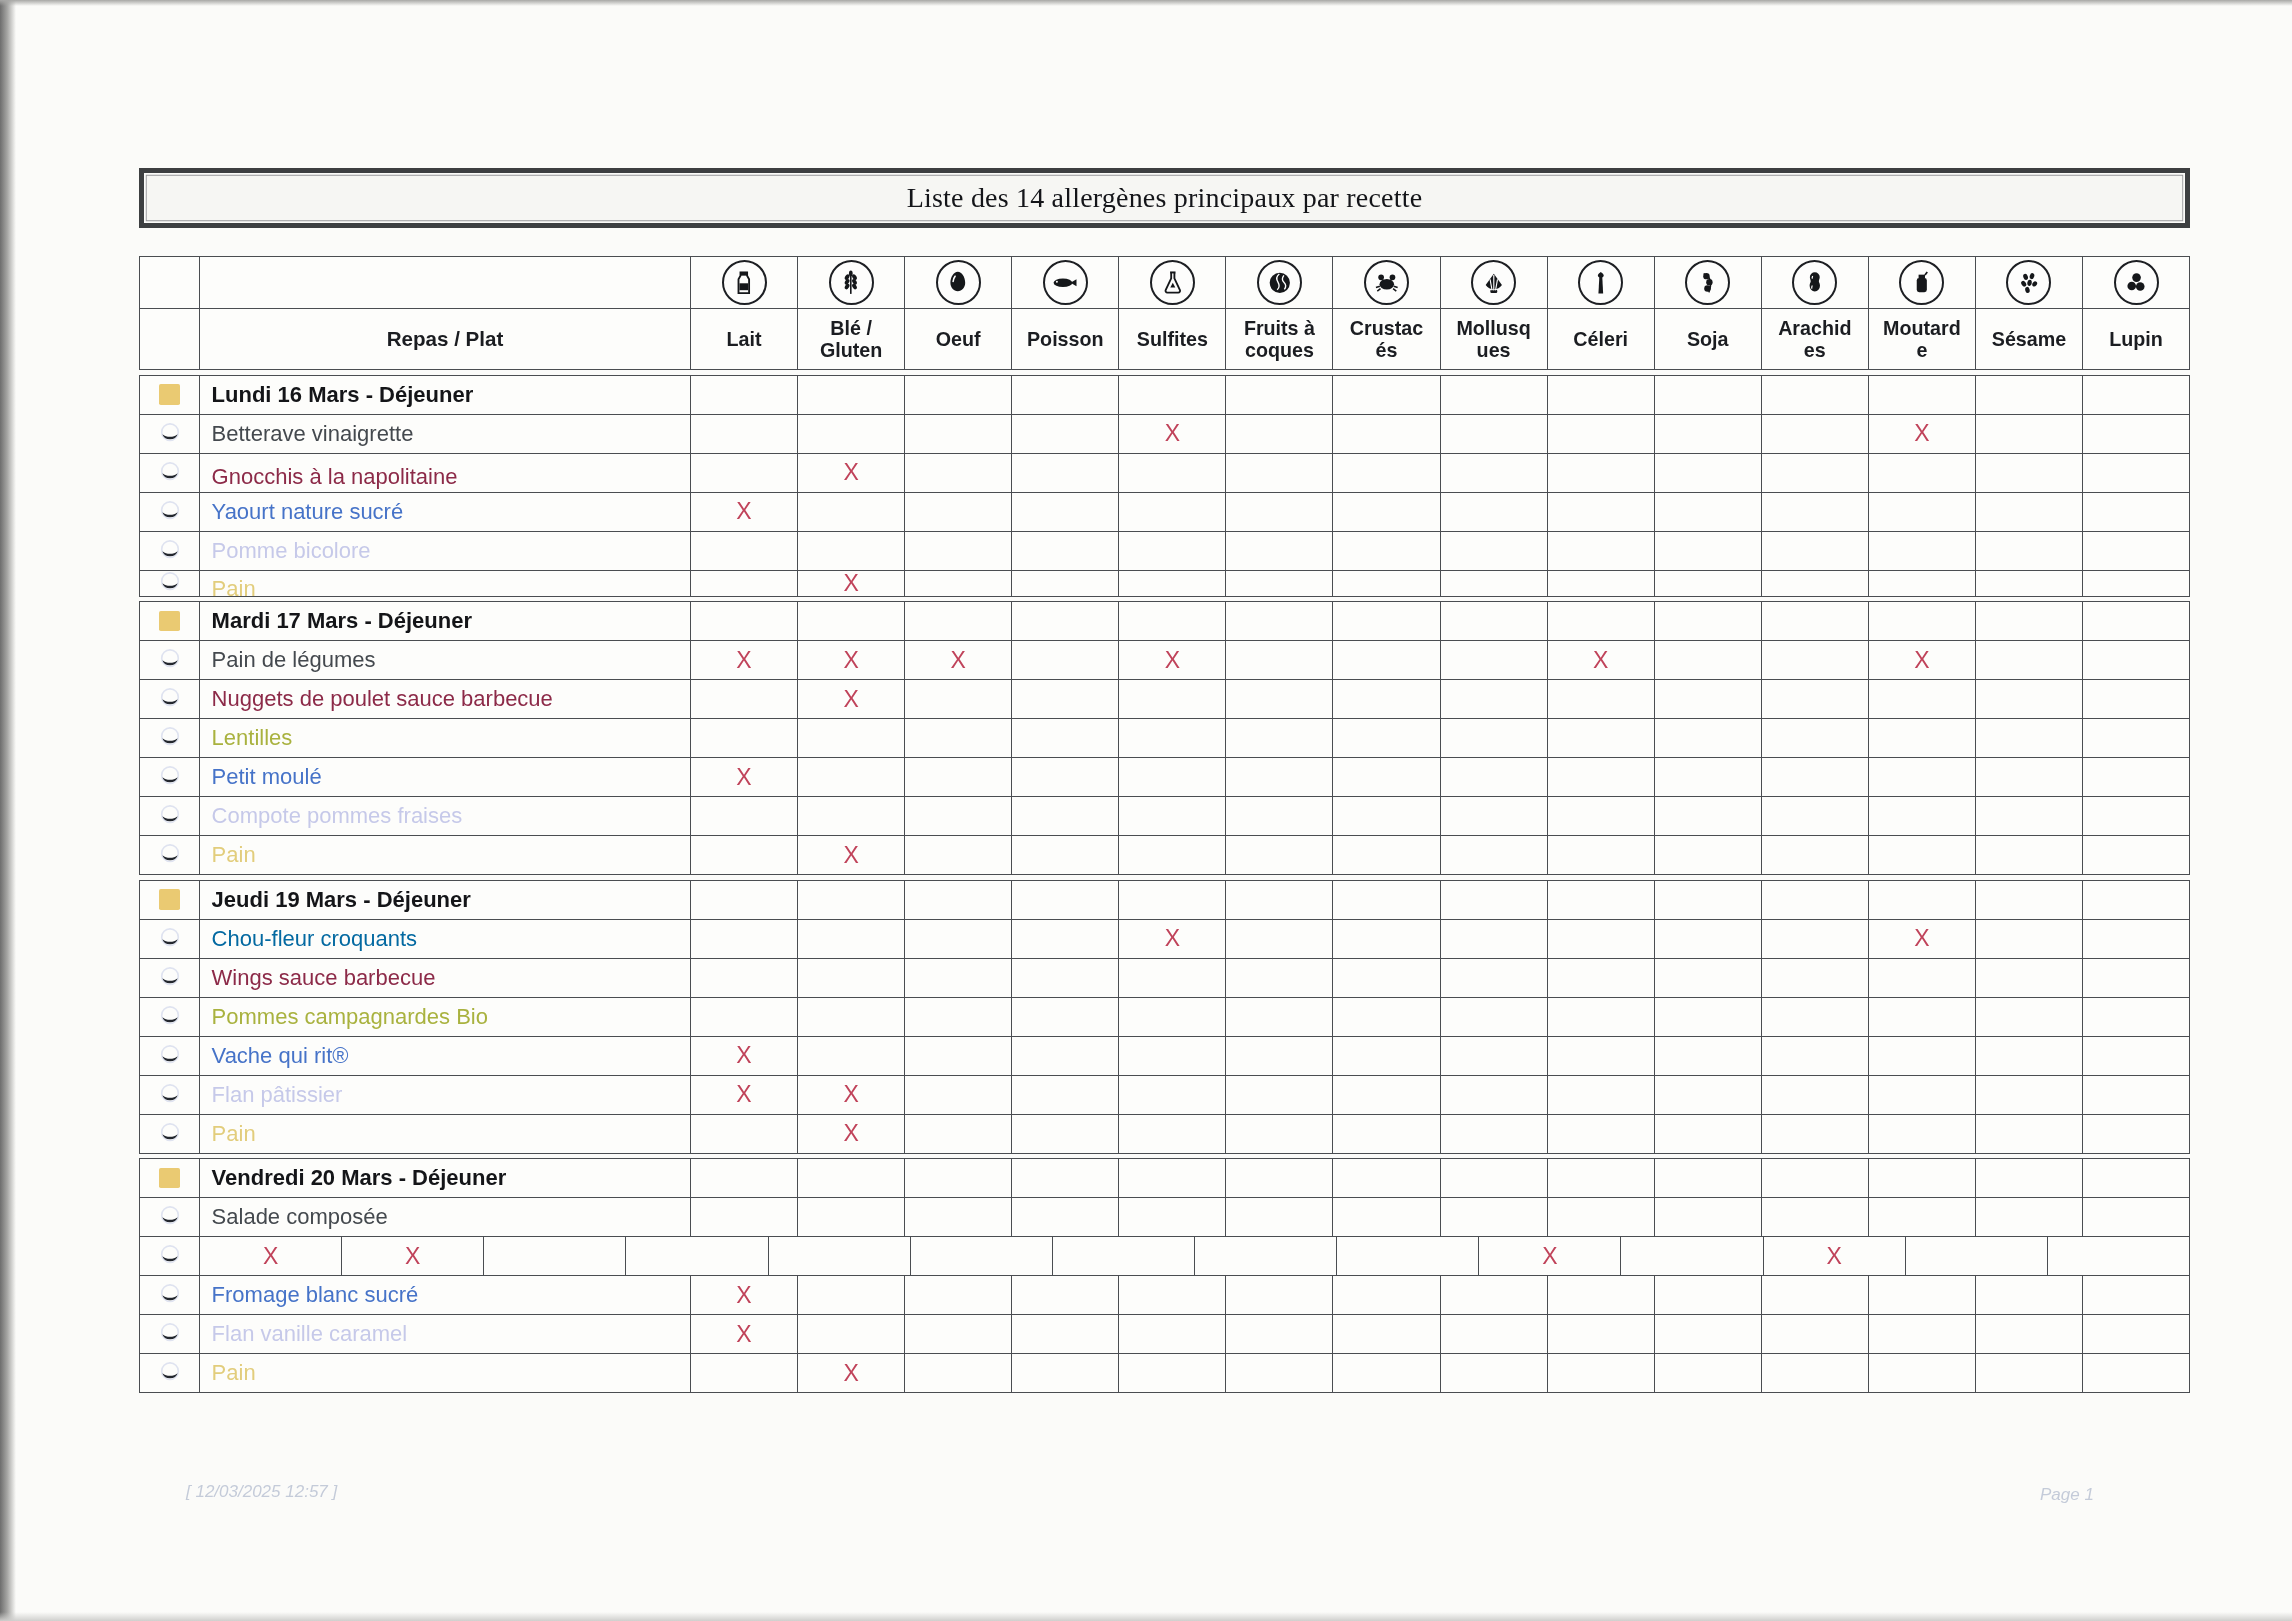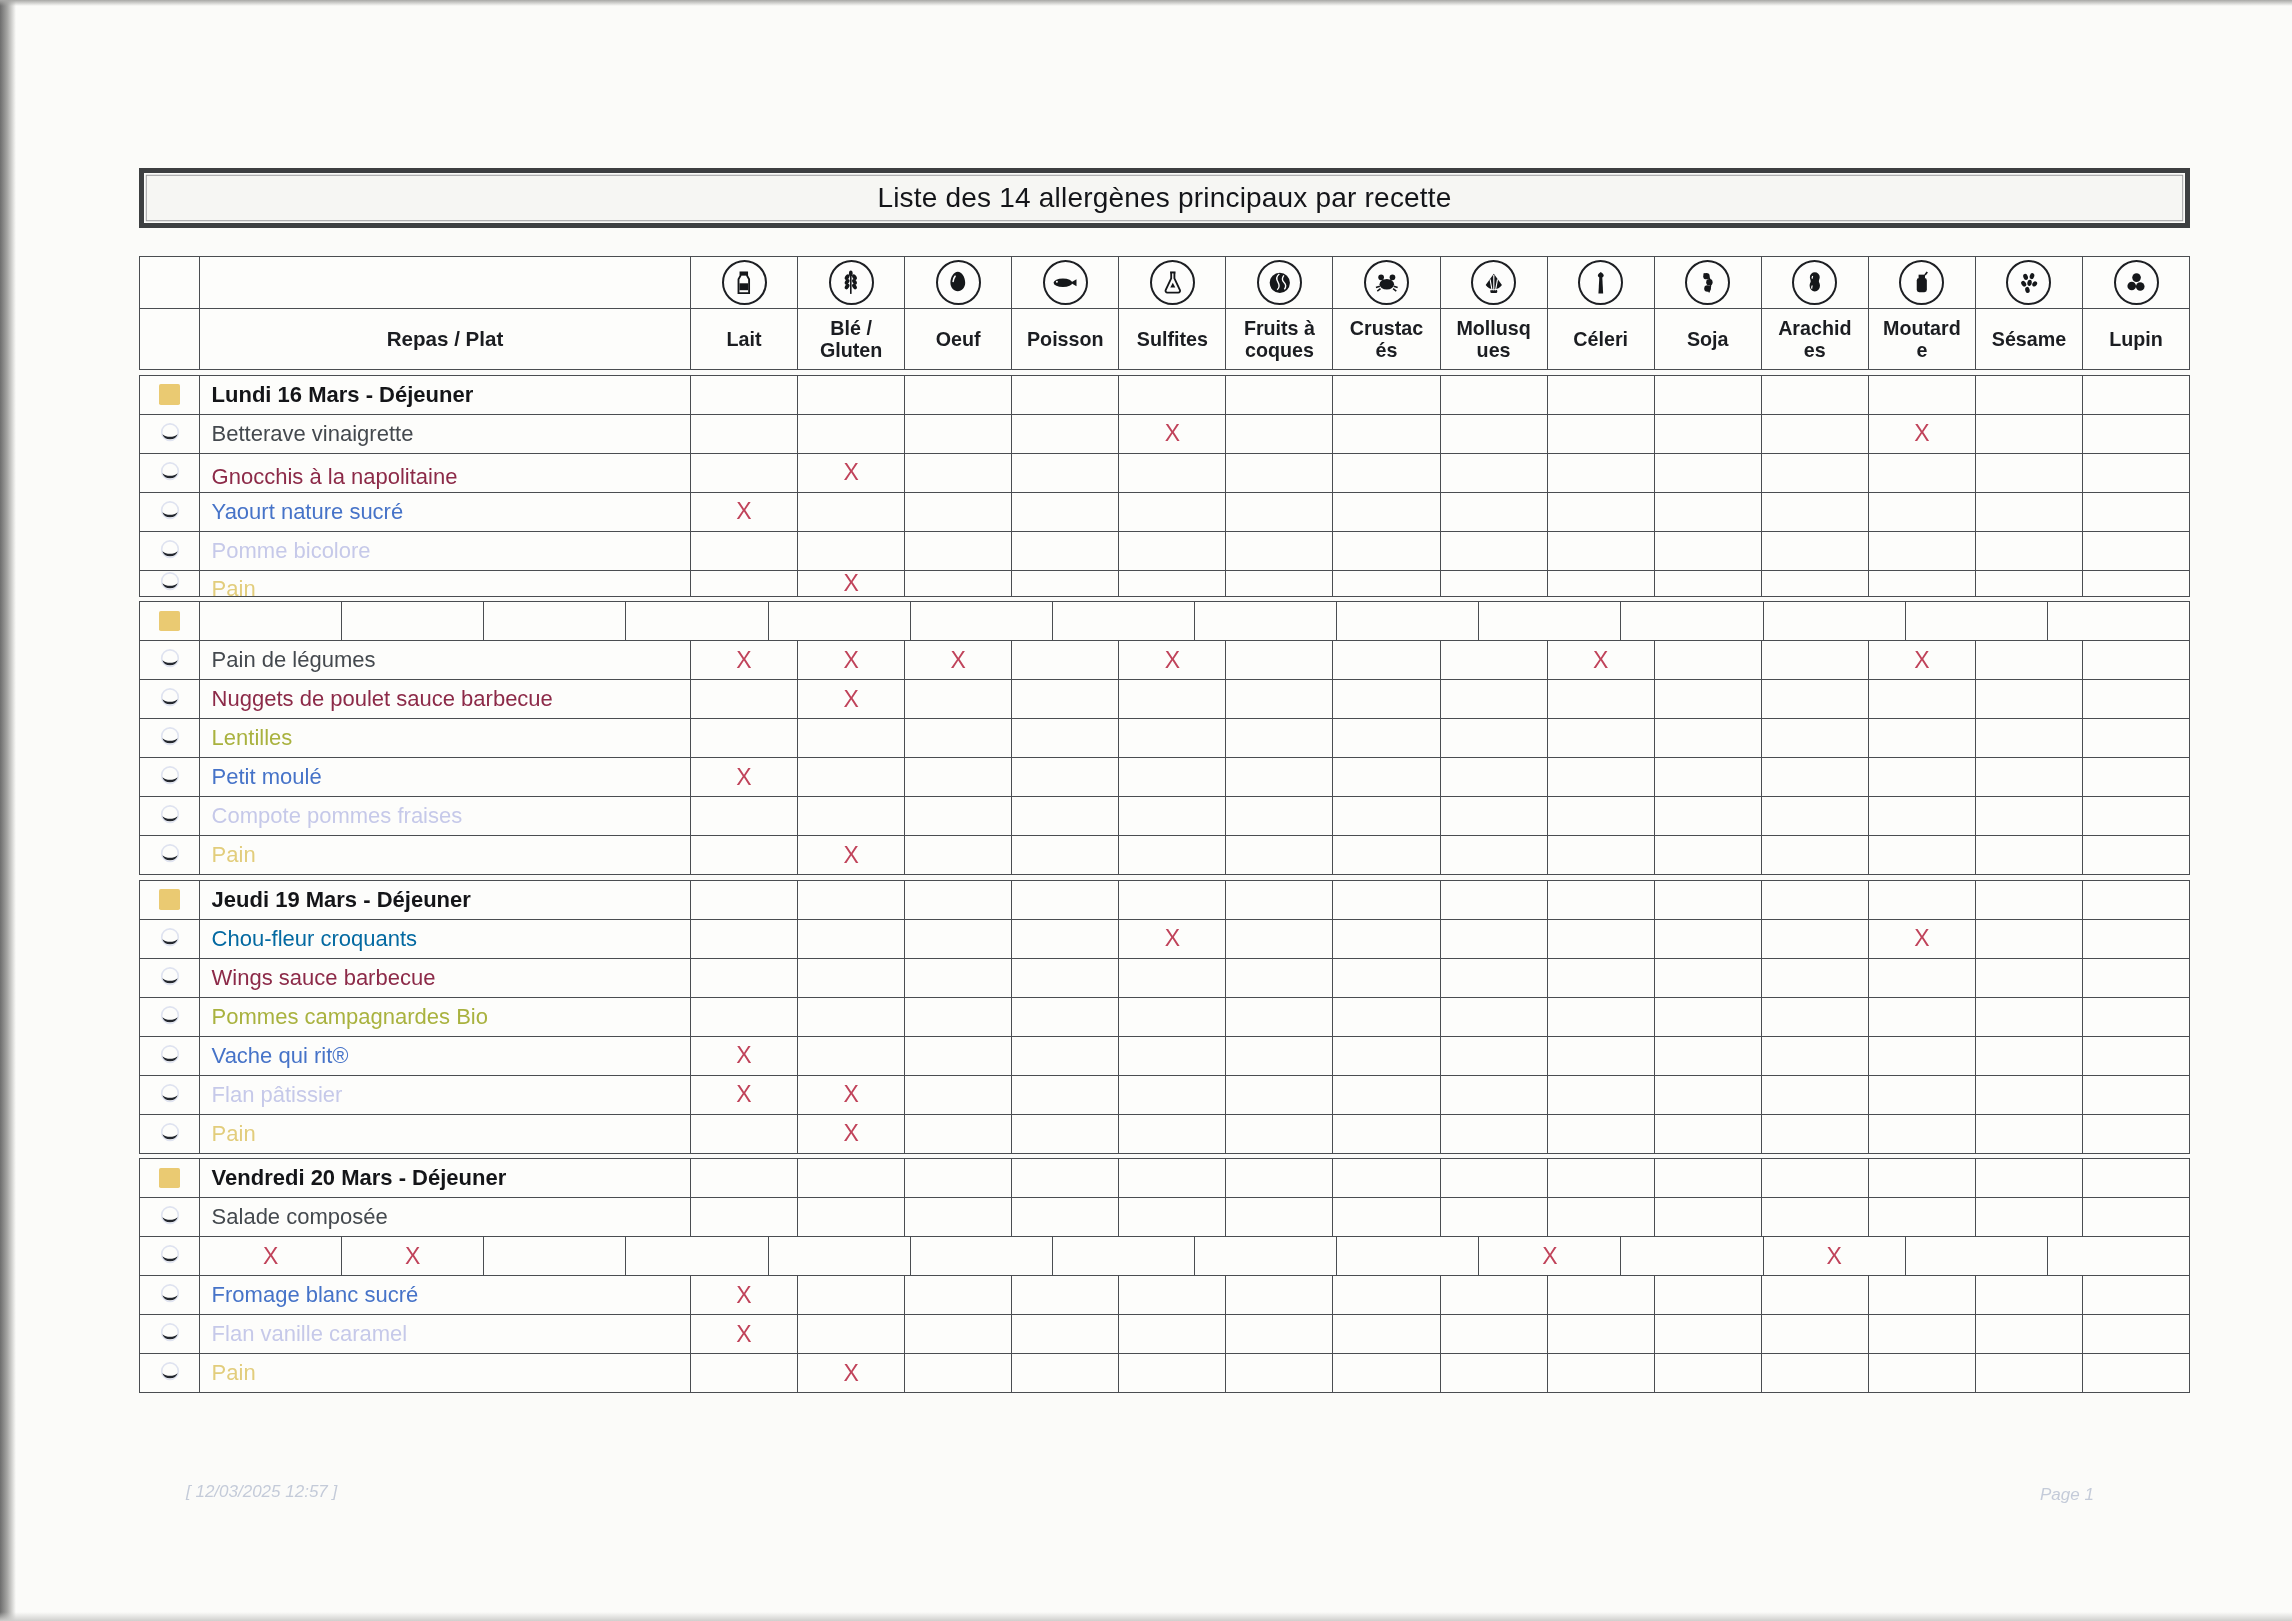--- a/index.html
+++ b/index.html
@@ -17,21 +17,21 @@
     background:linear-gradient(180deg,#a8a8a6 0%,rgba(251,251,249,0) 100%);}
   .edge-bottom{position:absolute;left:0;bottom:0;width:100%;height:9px;
     background:linear-gradient(0deg,#cfcfcd 0%,rgba(251,251,249,0) 100%);}
   
   .title-box{
     position:absolute;left:139px;top:168px;width:2051px;height:60px;box-sizing:border-box;
     border:5.4px solid #3d3f41;background:#f6f6f3;
     box-shadow:inset 0 0 0 1.8px #fbfbf9, inset 0 0 0 2.7px #97979a;
     display:flex;align-items:center;justify-content:center;
   }
-  .title-box span{font-size:28px;color:#141519;letter-spacing:0.2px;}
+  .title-box span{font-size:28px;color:#141519;letter-spacing:0.2px;font-family:Liberation Serif, serif;}
   
   :root{--line:#4a4d51;}
   .tablewrap{position:absolute;left:139px;top:256px;width:2051px;}
   .block{border-top:0.9px solid var(--line);border-left:0.9px solid var(--line);background:#fdfdfb;box-sizing:border-box;}
   .group{margin-top:4.5px;}
   .row{display:flex;}
   .r-icons{height:52px;}
   .r-labels{height:61px;}
   .r-group{height:39px;}
   .r-dish{height:39px;}
@@ -433,20 +433,23 @@
           <div class="c ca"></div>
           <div class="c ca"></div>
           <div class="c ca"></div>
         </div>
       </div>
       <div class="block group">
         <div class="row r-group">
           <div class="c c0">
             <span class="daysq" style="background: rgb(234, 202, 114);"></span>
           </div>
+          <div class="c c1 gtitle">
+            <span style="color: rgb(20, 21, 24);">Mardi 17 Mars - Déjeuner</span>
+          </div>
           <div class="c ca"></div>
           <div class="c ca"></div>
           <div class="c ca"></div>
           <div class="c ca"></div>
           <div class="c ca"></div>
           <div class="c ca"></div>
           <div class="c ca"></div>
           <div class="c ca"></div>
           <div class="c ca"></div>
           <div class="c ca"></div>

